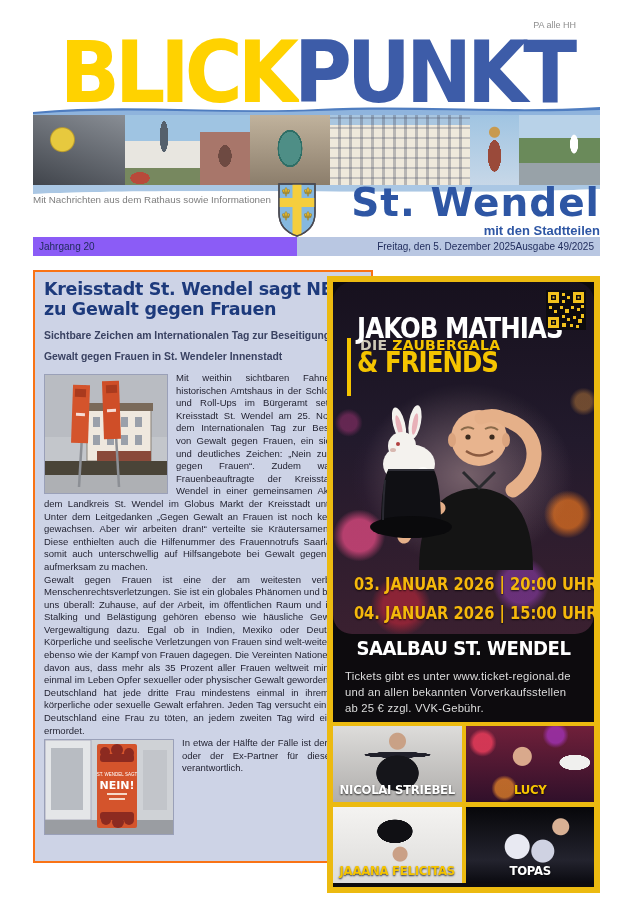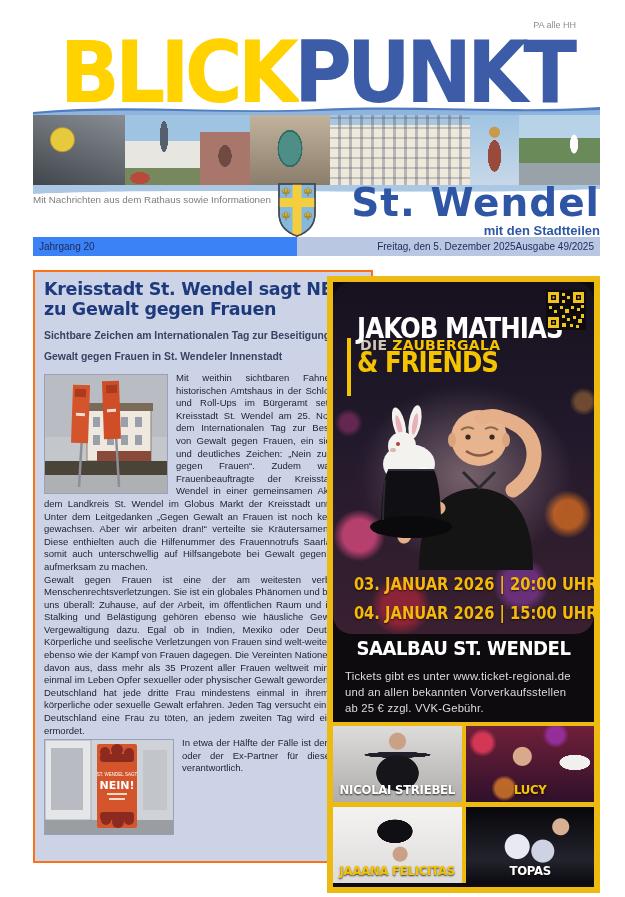--- a/index.html
+++ b/index.html
@@ -58,21 +58,21 @@
   .tagline { font-size:14.5px; font-weight:bold; color:#7d7d7d; letter-spacing:.2px; }
   .tagsub { font-size:9.8px; color:#7d7d7d; line-height:12px; margin-top:2px; }
   .crest { position:absolute; left:244px; top:-9px; }
   .cityname { position:absolute; right:0; top:-12px; font-family:"DejaVu Sans",sans-serif;
               font-size:39px; font-weight:bold; color:#2e56a4; letter-spacing:1px; white-space:nowrap; }
   .citysuffix { position:absolute; right:0; top:31px; font-size:13px; font-weight:bold; color:#2e56a4; }
 
   
   .datebar { position:absolute; top:237px; left:33px; width:567px; height:19px; display:flex;
              font-size:10px; color:#1e2a5a; }
-  .datebar .db-y { flex:0 0 46.5%; background:#3b82f6; display:flex; align-items:center; padding-left:6px; }
+  .datebar .db-y { flex:0 0 46.5%; background:#8b5cf6; display:flex; align-items:center; padding-left:6px; }
   .datebar .db-b { flex:1; background:#b9c7e2; display:flex; align-items:center;
                    justify-content:flex-end; padding:0 6px; }
 
   
   .article { position:absolute; top:270px; left:33px; width:340px; height:593px;
              background:#cdd3e6; border:2px solid #f97316; padding:7px 9px; overflow:hidden; }
   .headline { font-size:17.5px; line-height:20px; font-weight:bold; color:#1d3a7c;
               font-family:"DejaVu Sans",sans-serif; letter-spacing:-.3px; }
   .subhead { margin-top:6px; font-size:10.4px; line-height:21px; font-weight:bold; color:#3a4262; }
   .article-body { margin-top:5px; font-size:9.5px; line-height:12.6px; color:#1f1f2e; text-align:justify; }

